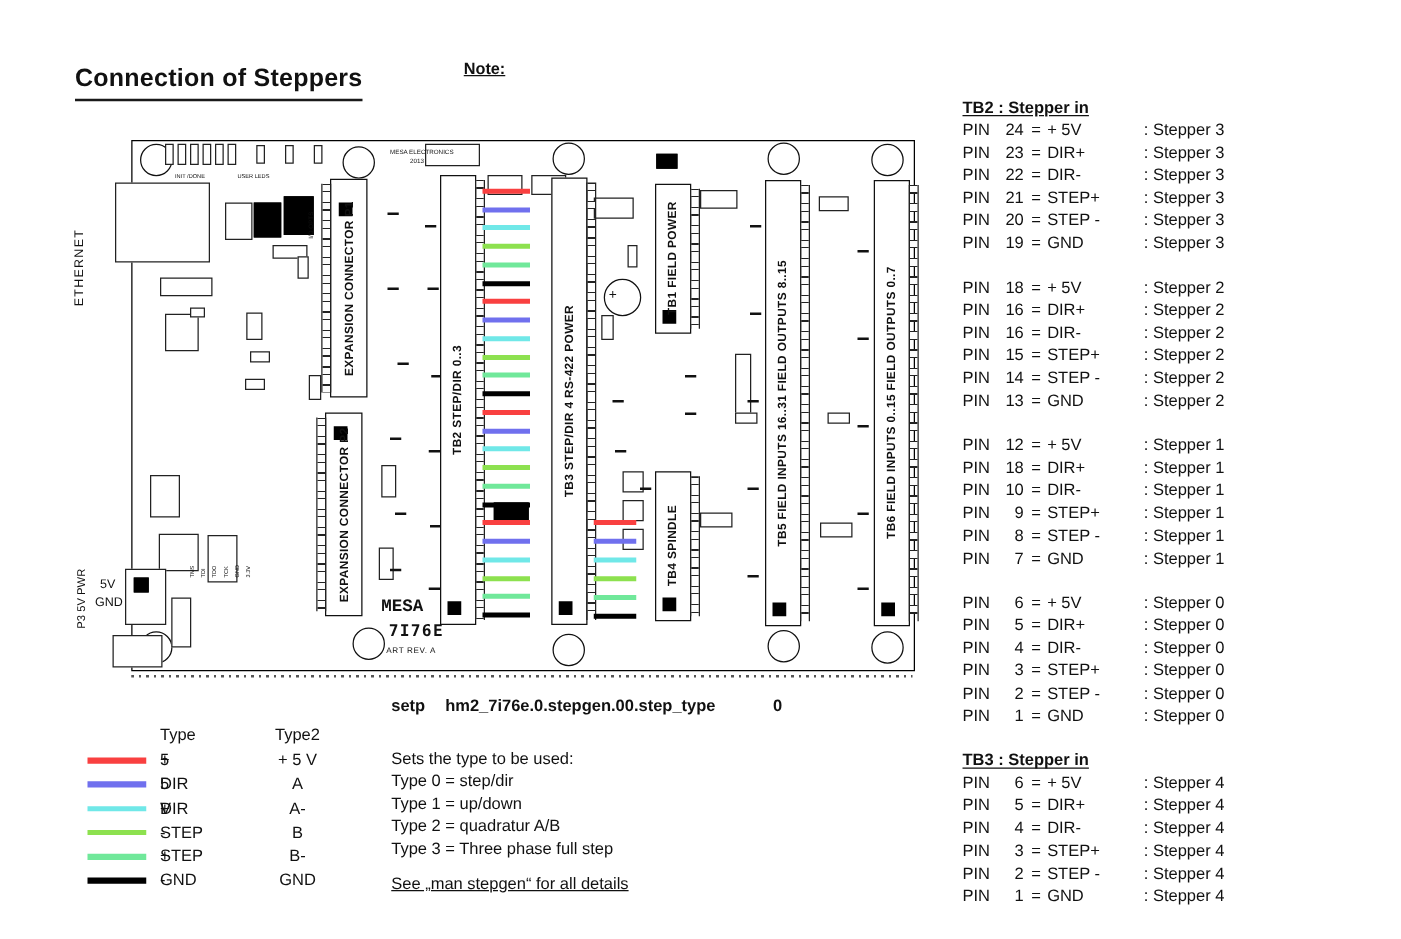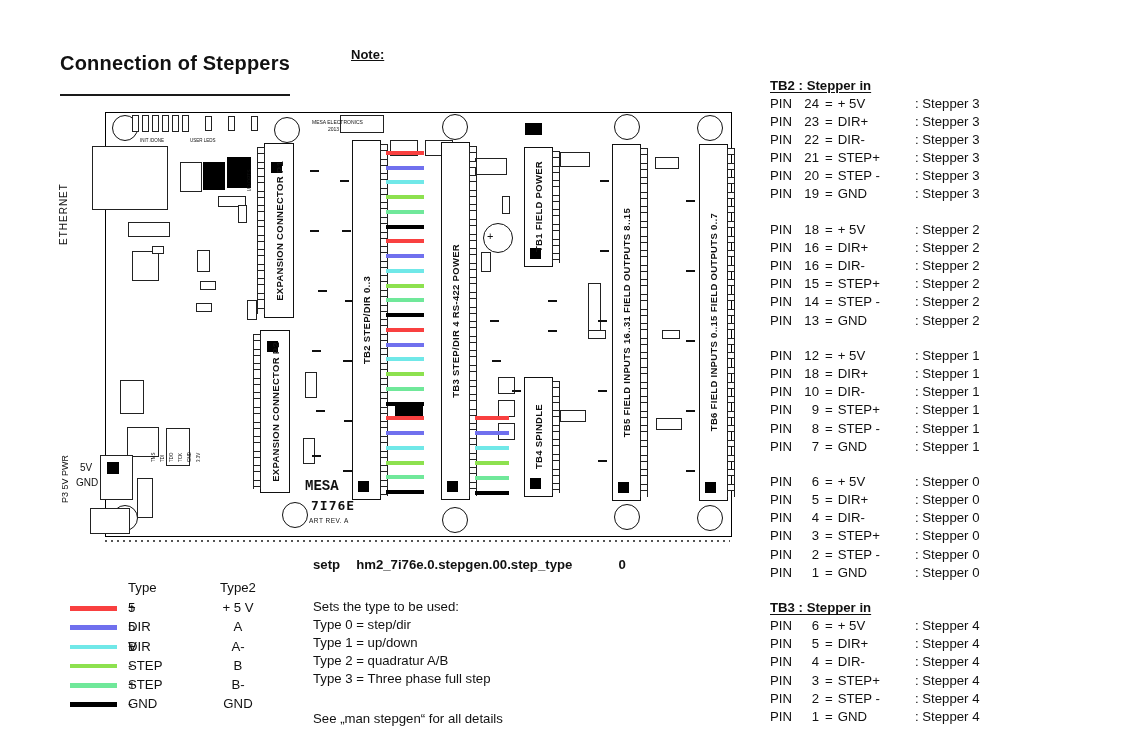--- a/index.html
+++ b/index.html
@@ -1,22 +1,22 @@
 <!DOCTYPE html>
 <html><head>
 <meta charset="utf-8">
 <style>
   html,body{margin:0;padding:0;background:#fff;}
   #page{position:relative;width:1121px;height:751px;background:#fff;overflow:hidden;
         font-family:"Liberation Sans",sans-serif;color:#111;}
   .abs{position:absolute;}
   
   #title{left:60px;top:52px;font-size:20px;font-weight:bold;letter-spacing:.2px;
-         border-bottom:2.5px solid #1a1a1a;padding-bottom:19px;}
-  #note{left:351px;top:46px;font-size:13px;line-height:17.5px;}
+         border-bottom:2.5px solid #1a1a1a;padding-bottom:4px;}
+  #note{left:371px;top:46px;font-size:13px;line-height:17.5px;}
   #note .nlabel{font-weight:bold;text-decoration:underline;}
   
   #pin-tables{left:770px;top:77px;font-size:13.2px;}
   .pin-header{font-weight:bold;text-decoration:underline;text-underline-offset:2px;line-height:18px;}
   .pin-group{margin-bottom:17.5px;}
   .pin-section + .pin-section{margin-top:0px;}
   .pin-row{position:relative;height:18.1px;line-height:18.1px;width:330px;}
   .pw{display:inline-block;width:28px;}
   .pn{display:inline-block;width:21px;text-align:right;}
   .pe{display:inline-block;margin:0 5px 0 6px;}
@@ -55,21 +55,21 @@
   .lh1{position:absolute;left:58px;} .lh2{position:absolute;left:130px;width:76px;text-align:center;}
   .legend-row{position:relative;height:19.3px;}
   .swatch{position:absolute;left:0;top:8px;width:47px;height:4.5px;}
   .lt0{position:absolute;left:58px;top:0;line-height:19.3px;}
   .lt2{position:absolute;left:130px;top:0;width:76px;text-align:center;line-height:19.3px;}
   
   #hal{left:313px;top:556px;font-size:13.2px;}
   #hal-cmd-line{font-weight:bold;display:flex;height:18px;line-height:18px;}
   #hal-param{margin-left:16px;} #hal-value{margin-left:46px;}
   #hal-lines{margin-top:24px;line-height:18px;}
-  #hal-footer{margin-top:22px;line-height:18px;}
+  #hal-footer{margin-top:10px;line-height:18px;text-decoration:underline;}
 </style>
 </head>
 <body>
 
 <div id="page">
 
   <div class="abs" id="title">Connection of Steppers</div>
 
   <div class="abs" id="note">
     <div class="nlabel">Note:</div>

